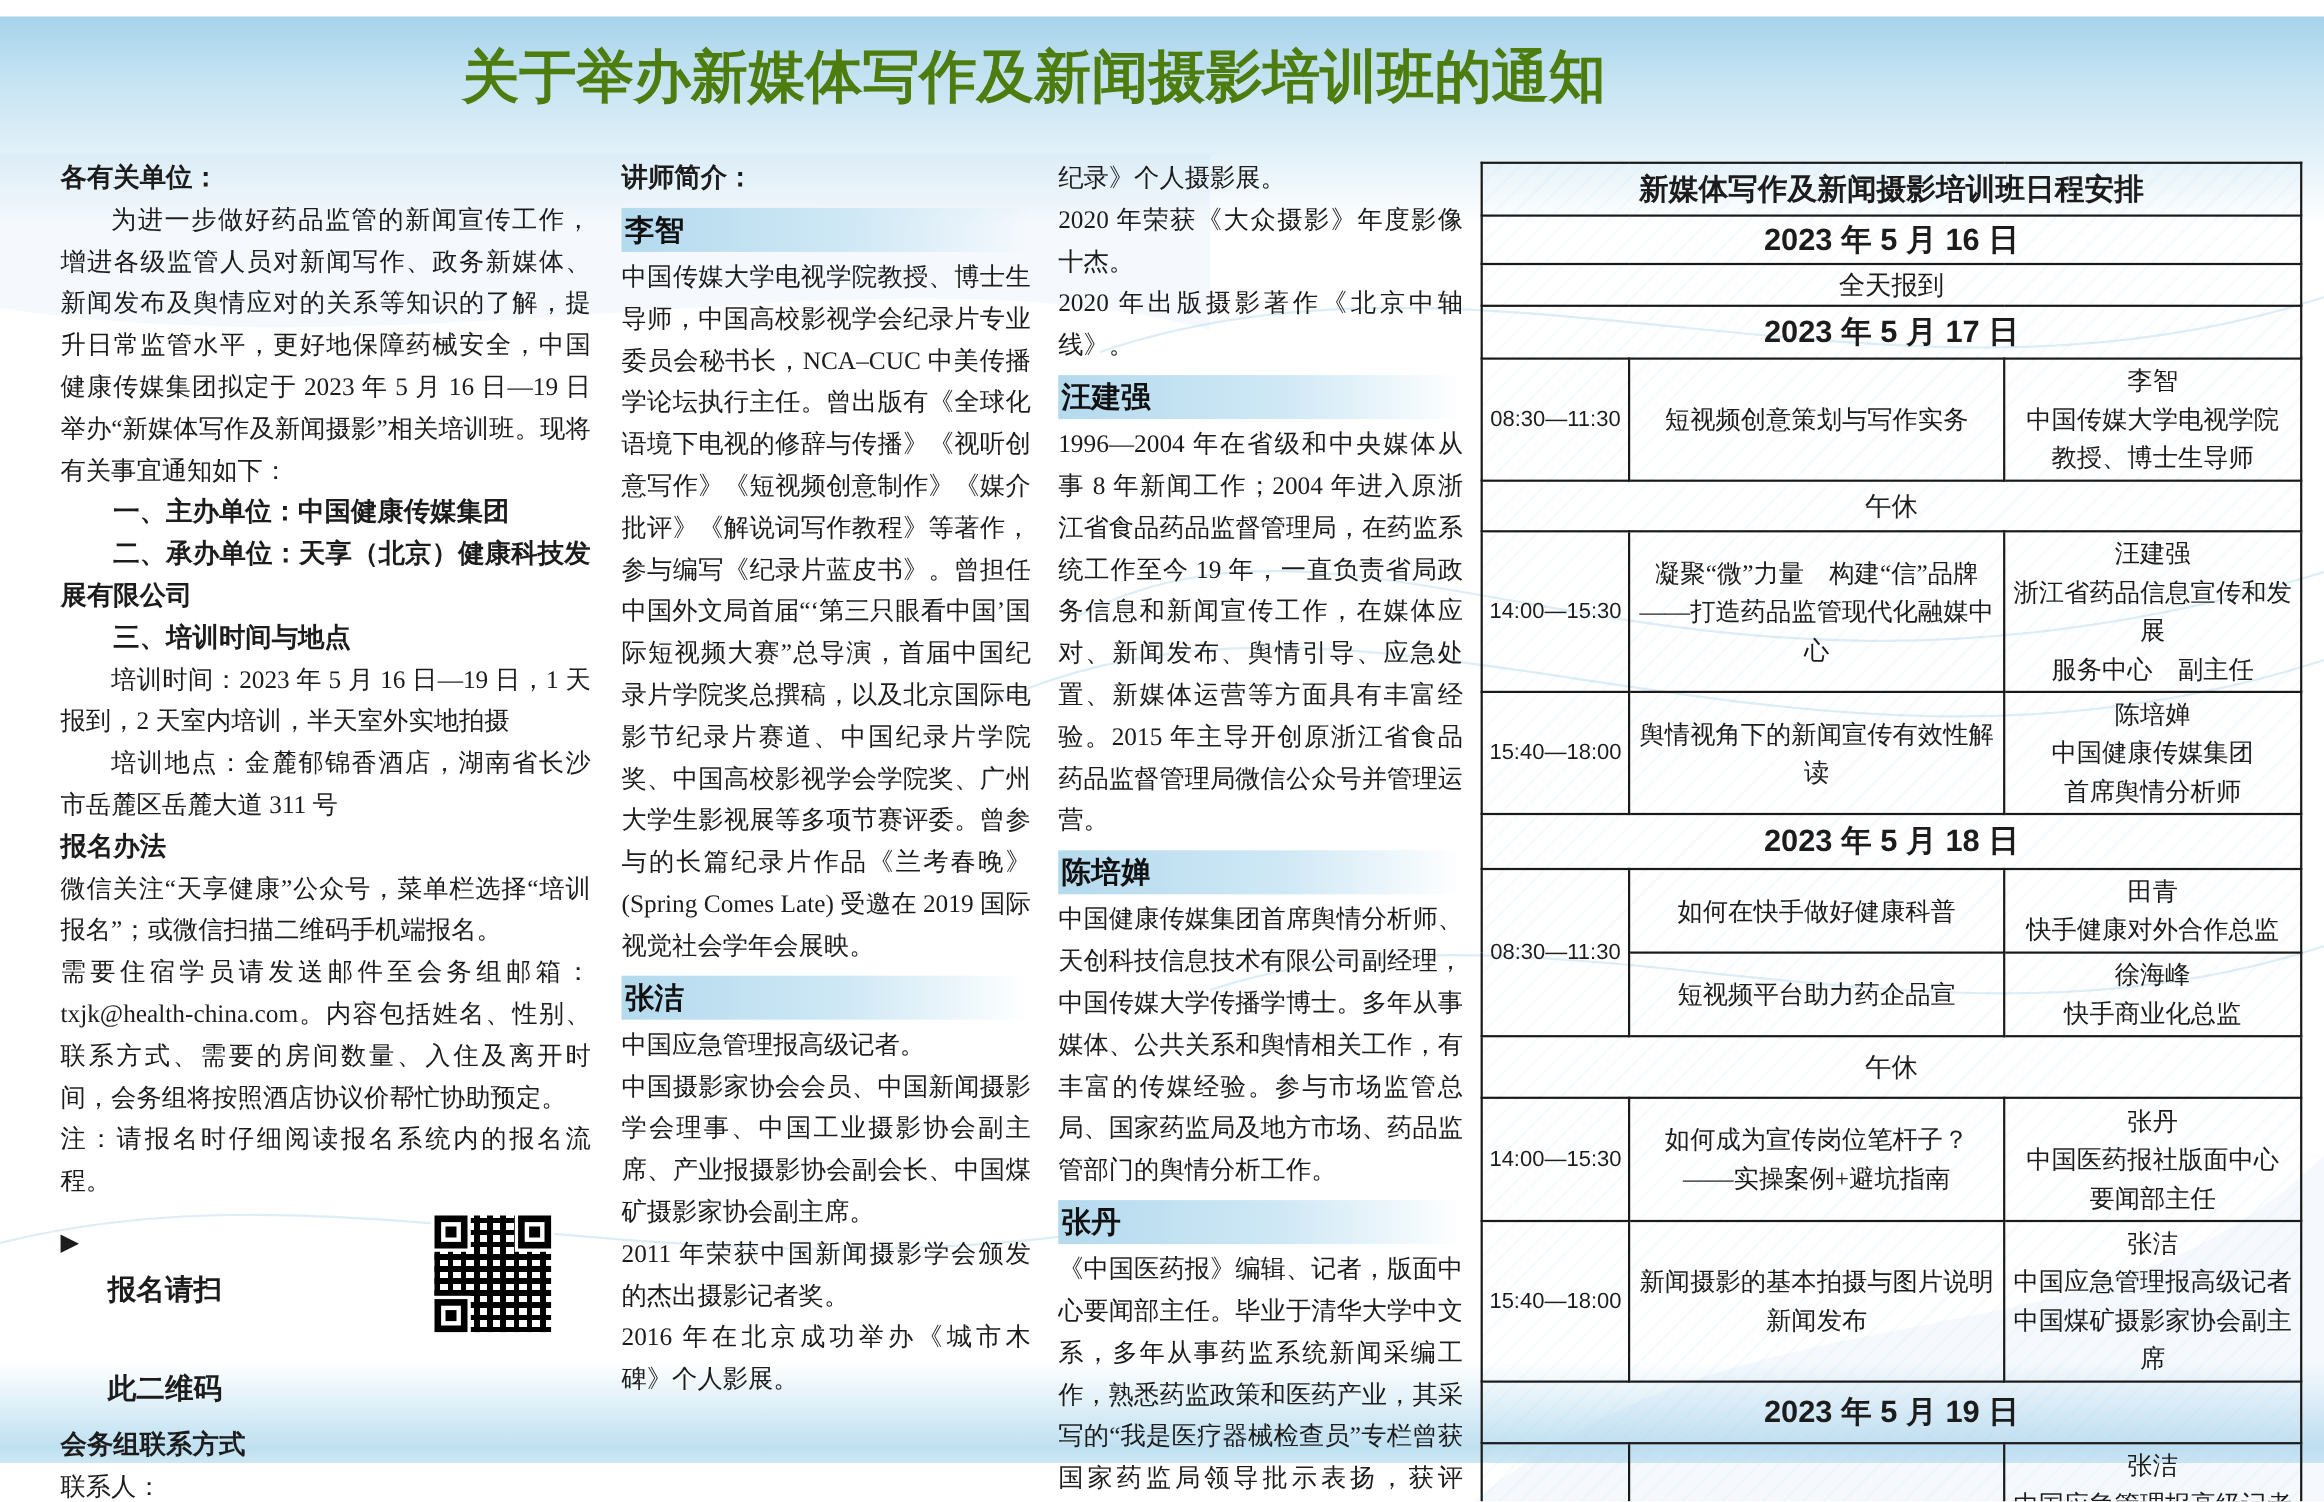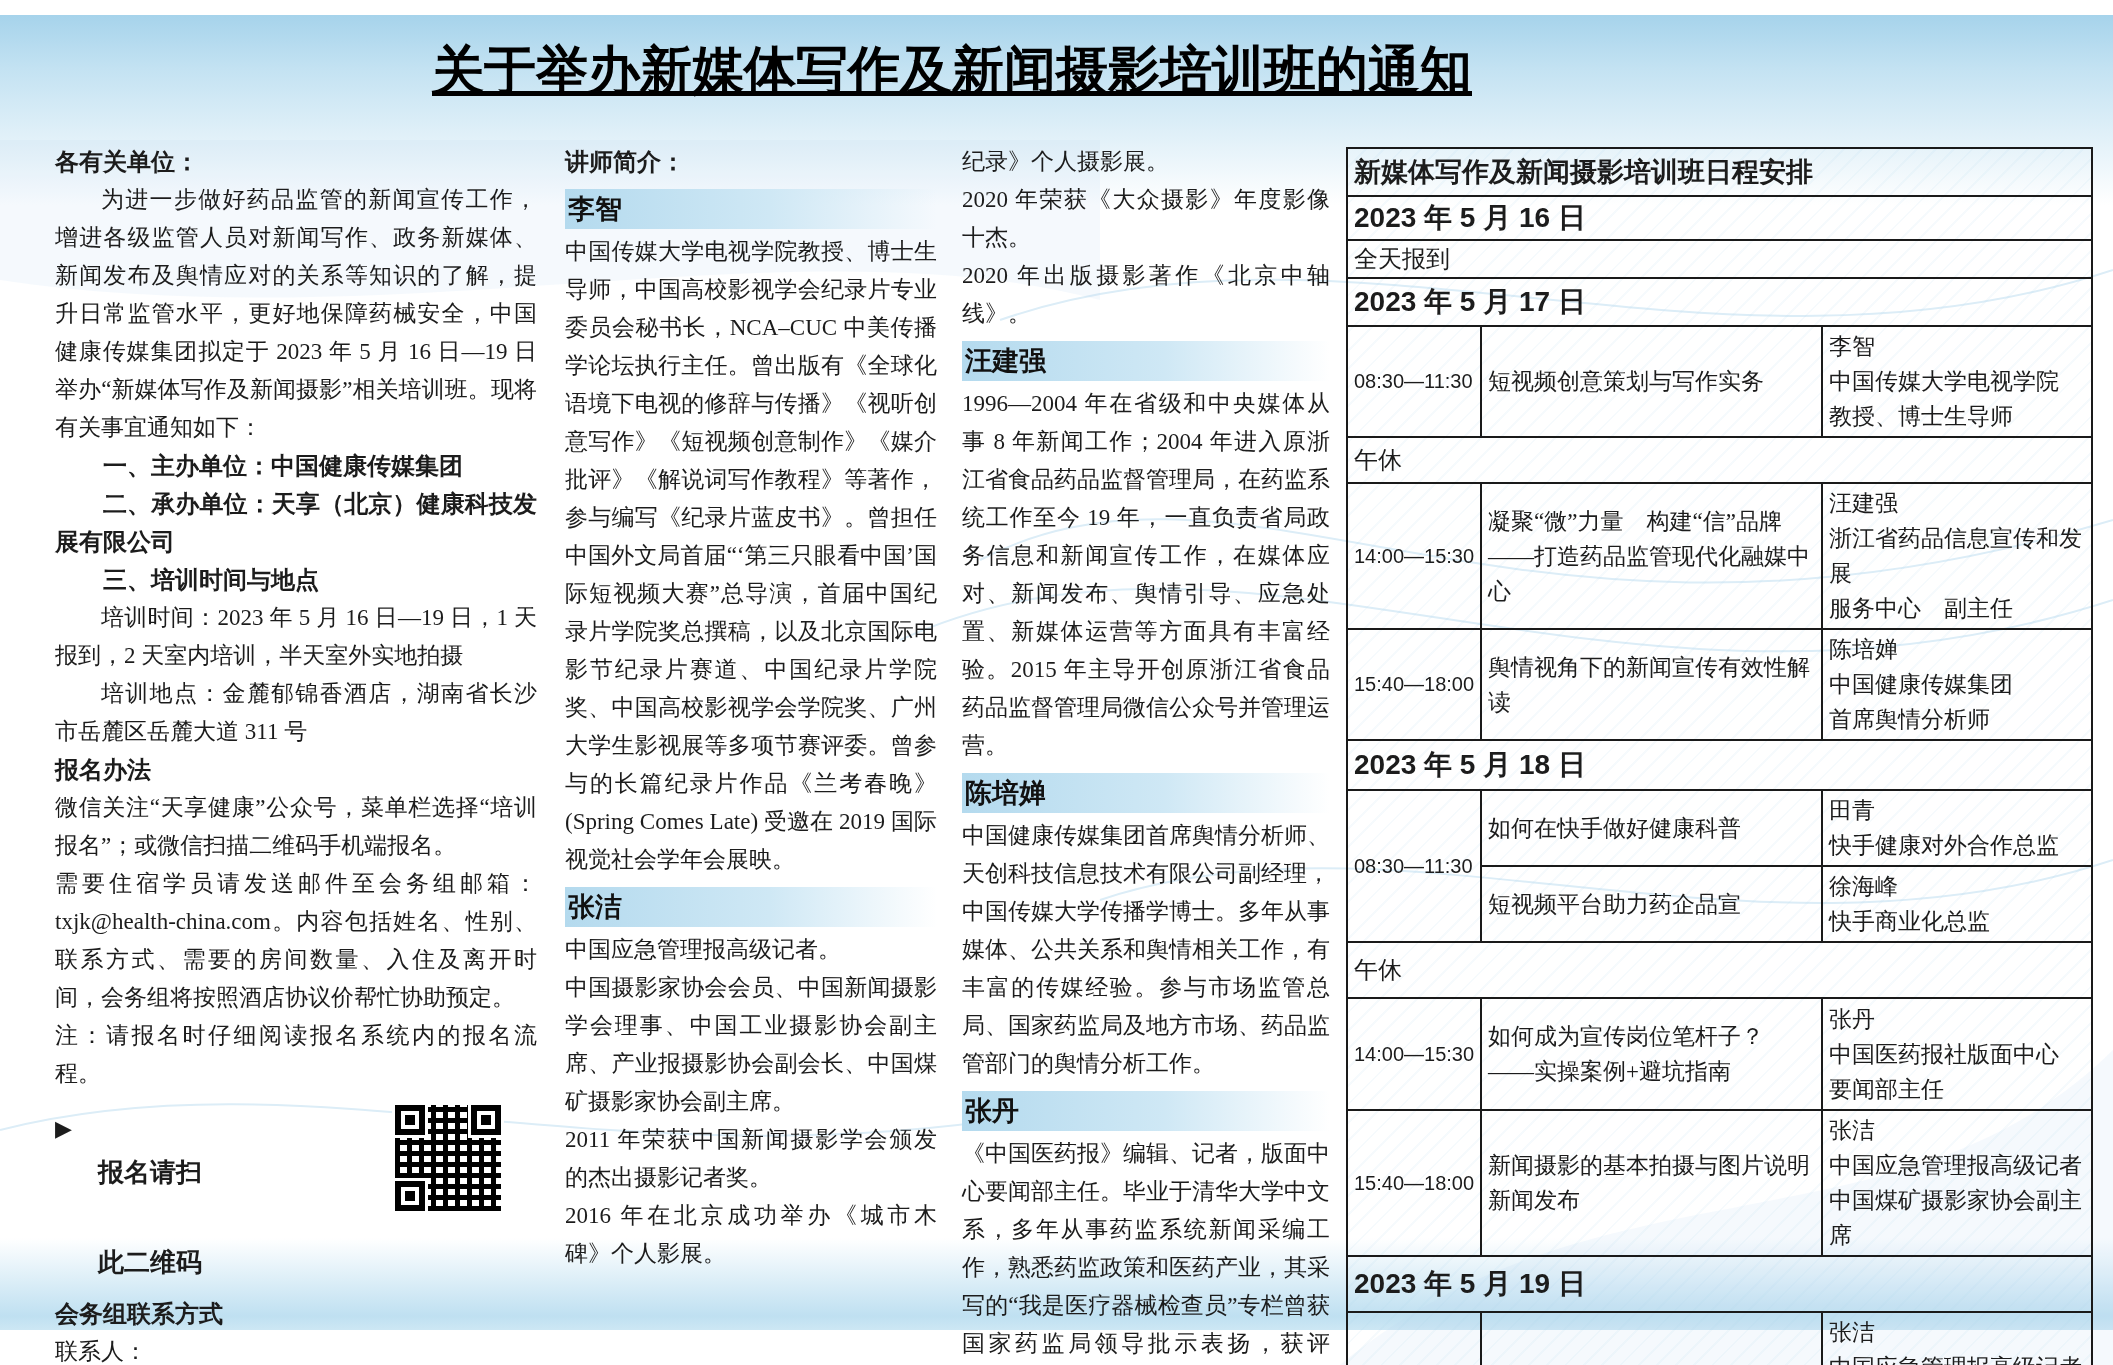--- a/index.html
+++ b/index.html
@@ -3,22 +3,22 @@
 <meta charset="utf-8">
 <style>
   html,body{margin:0;padding:0;background:#fff;}
   .page{position:relative;width:2113px;height:1365px;background:#ffffff;overflow:hidden;
         font-family:"Liberation Serif","DejaVu Serif",serif;color:#1c1c1c;}
   .band-top{position:absolute;left:0;top:15px;width:2113px;height:190px;z-index:0;
         background:linear-gradient(to bottom,#a6d3eb 0%,#c3e2f2 28%,rgba(255,255,255,0) 100%);}
   .band-bottom{position:absolute;left:0;top:1238px;width:2113px;height:92px;z-index:0;
         background:linear-gradient(to bottom,rgba(255,255,255,0) 0%,#bfe0f1 85%,#cde7f4 100%);}
   .waves{position:absolute;left:0;top:0;z-index:0;}
-  .title{position:absolute;left:432px;top:38px;margin:0;z-index:2;color:#000000;
-        font:700 52px/1.25 "Liberation Sans","DejaVu Sans",sans-serif;text-decoration:underline;}
+  .title{position:absolute;left:420px;top:38px;margin:0;z-index:2;color:#4d7c0f;
+        font:700 52px/1.25 "Liberation Sans","DejaVu Sans",sans-serif;}
   .col{position:absolute;top:143px;z-index:2;font-size:23px;line-height:38px;text-align:justify;}
   .col1{left:55px;width:482px;}
   .col2{left:565px;width:372px;}
   .col3{left:962px;width:368px;}
   .col p{margin:0;}
   .indent{text-indent:2em;}
   .h-sans{font-family:"Liberation Sans","DejaVu Sans",sans-serif;font-weight:700;font-size:24px;}
   .mt{margin-top:6px;}
   .badge{display:block;margin:8px 0 4px;padding-left:3px;
         font:700 27px/40px "Liberation Sans","DejaVu Sans",sans-serif;color:#111;
@@ -29,21 +29,21 @@
   .qr-caption .lines span{display:block;margin-top:44px;}
   .qr{width:106px;height:106px;position:relative;margin-right:36px;background:
         repeating-linear-gradient(0deg,#000 0 5px,rgba(255,255,255,0) 5px 11px),
         repeating-linear-gradient(90deg,#000 0 5px,#fff 5px 12px);}
   .qr i{position:absolute;width:30px;height:30px;border:6px solid #000;background:#fff;
         box-sizing:border-box;box-shadow:0 0 0 3px #fff;}
   .qr i::after{content:"";position:absolute;inset:4px;background:#000;}
   .qr .tl{left:0;top:0;} .qr .tr{right:0;top:0;} .qr .bl{left:0;bottom:0;}
   .schedule{position:absolute;left:1346px;top:147px;z-index:2;width:747px;border-collapse:collapse;
         background:repeating-linear-gradient(135deg,rgba(166,208,233,0.10) 0 2px,rgba(255,255,255,0) 2px 13px);}
-  .schedule td{border:2px solid #1a1a1a;text-align:left;vertical-align:middle;padding:2px 6px;}
+  .schedule td{border:2px solid #1a1a1a;text-align:center;vertical-align:middle;padding:2px 6px;}
   .t-title{font:700 27px "Liberation Sans","DejaVu Sans",sans-serif;}
   .t-date{font:700 28px "Liberation Sans","DejaVu Sans",sans-serif;}
   .t-full{font-size:24px;}
   .t-time{font:400 20px "Liberation Sans","DejaVu Sans",sans-serif;white-space:nowrap;}
   .t-topic,.t-speaker{font-size:23px;line-height:35px;white-space:pre-line;}
 </style>
 </head>
 <body>
 
 <div class="page">

